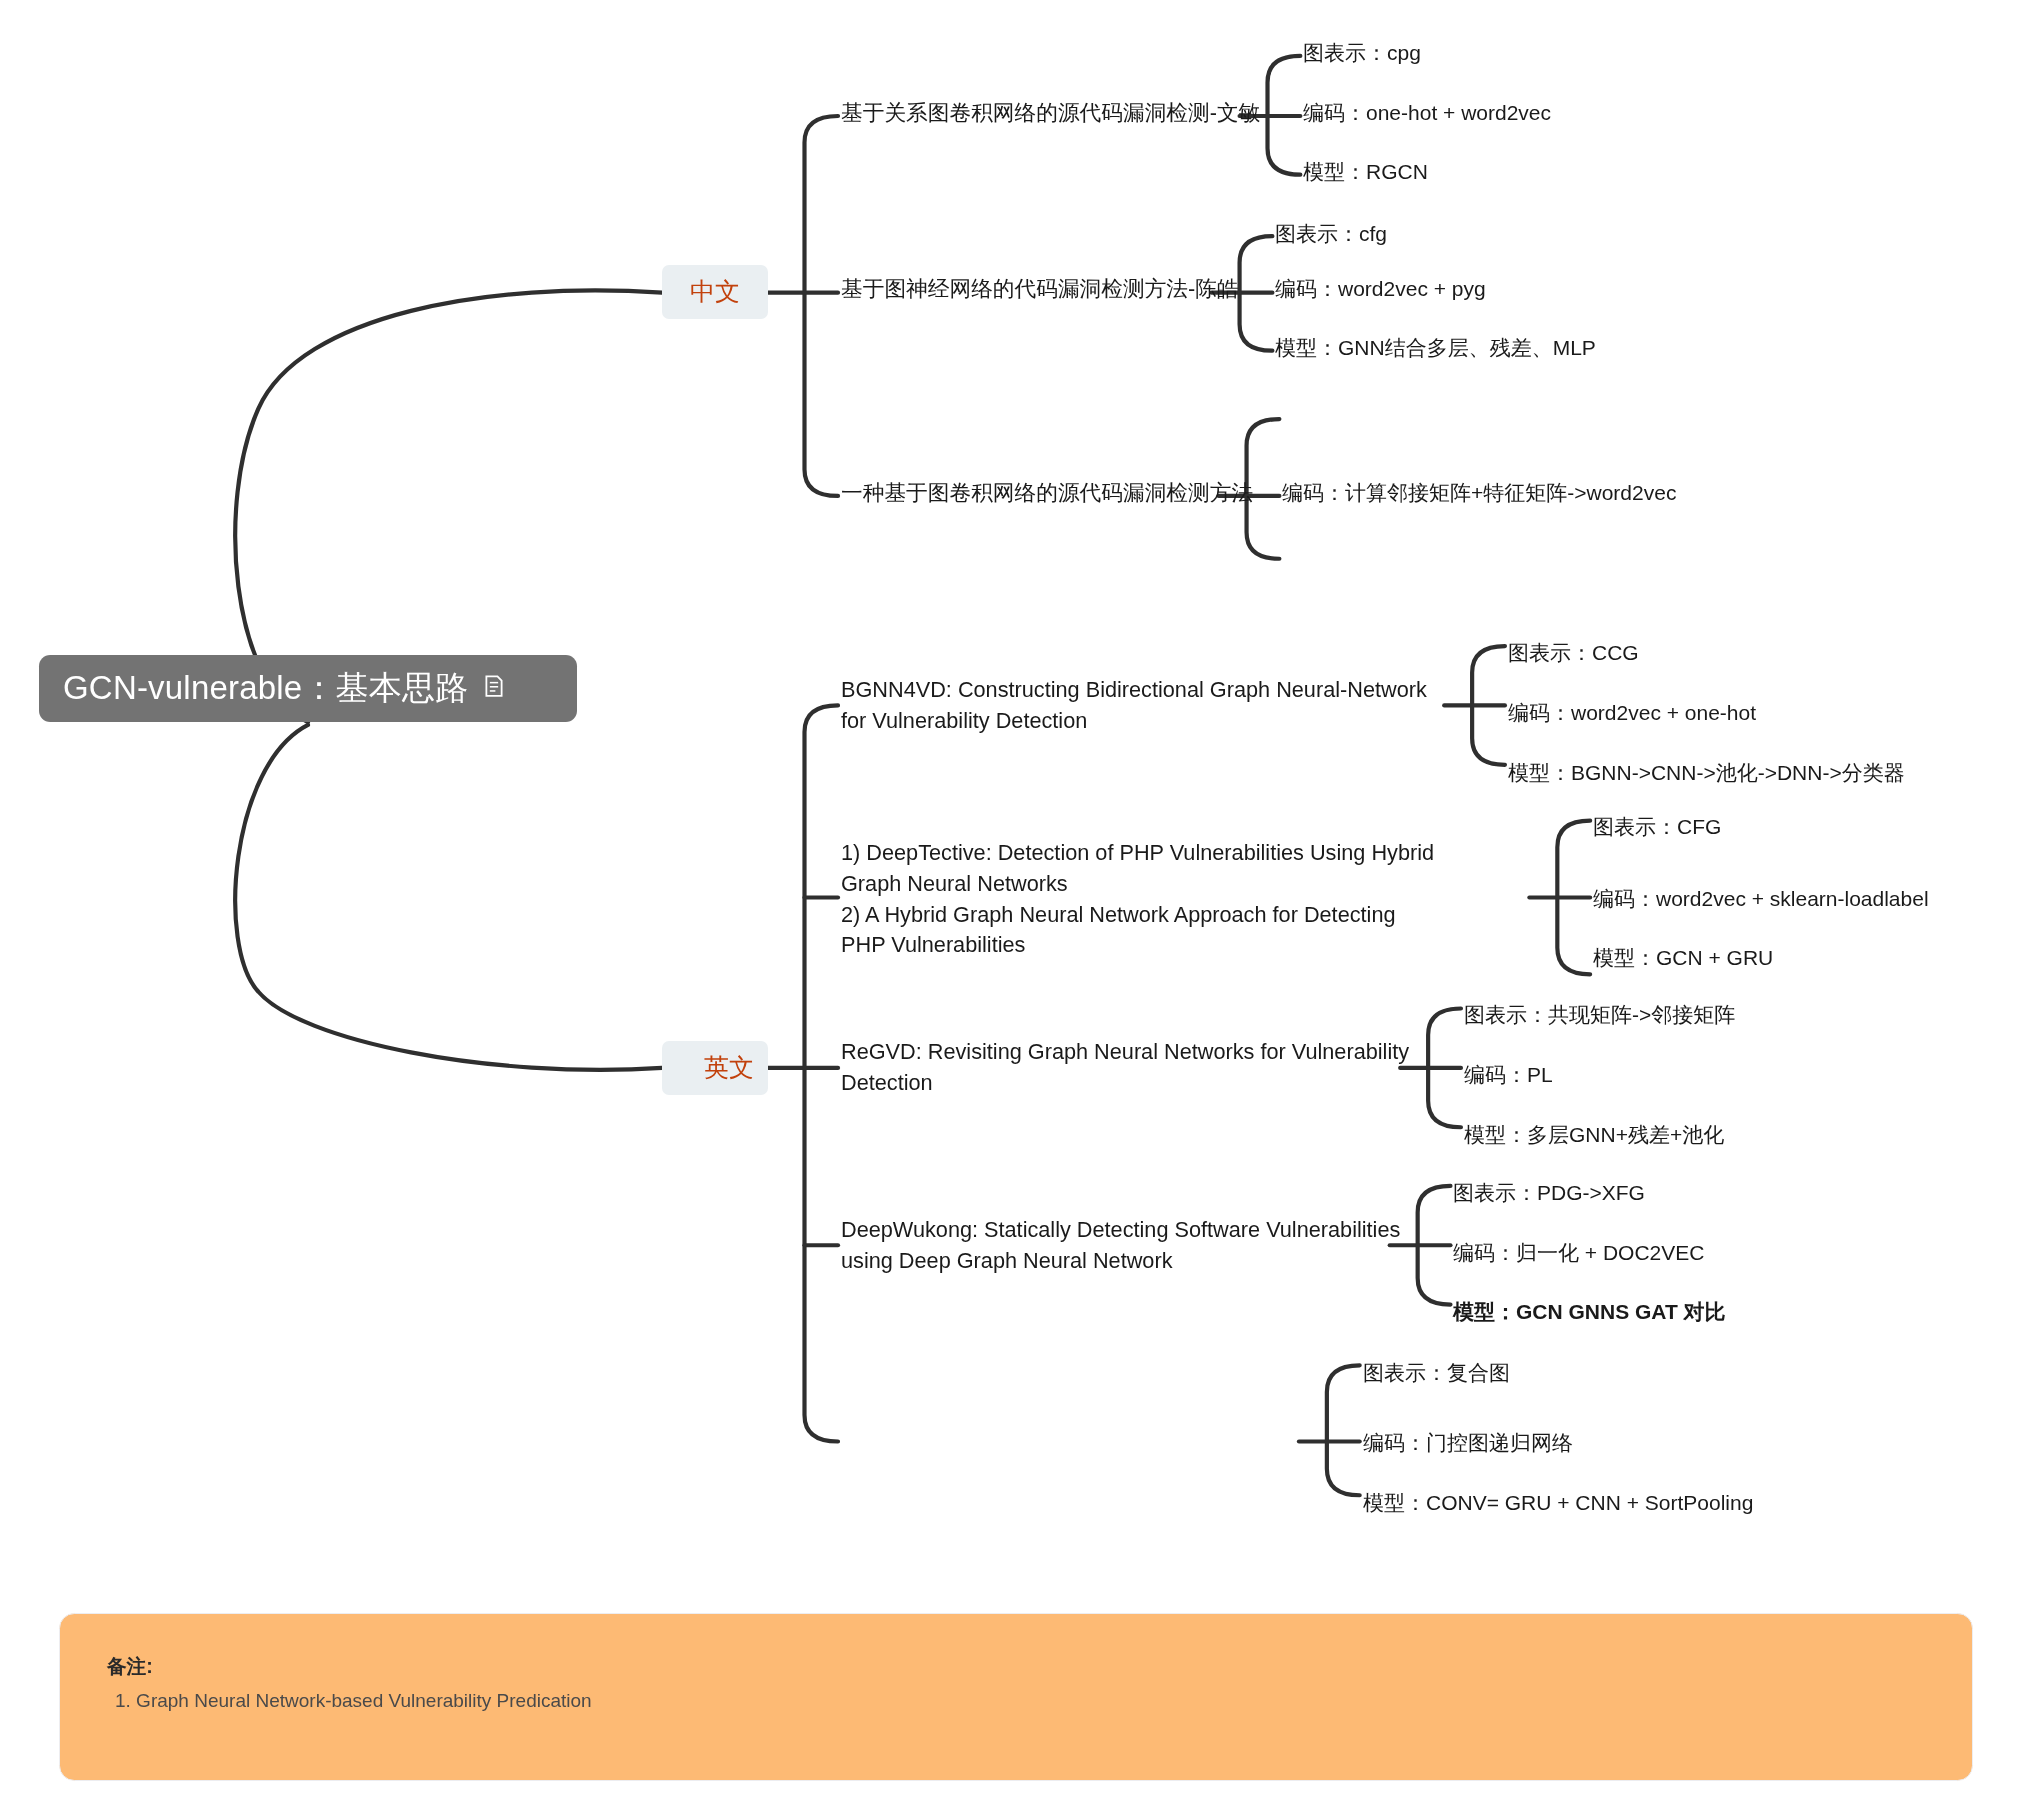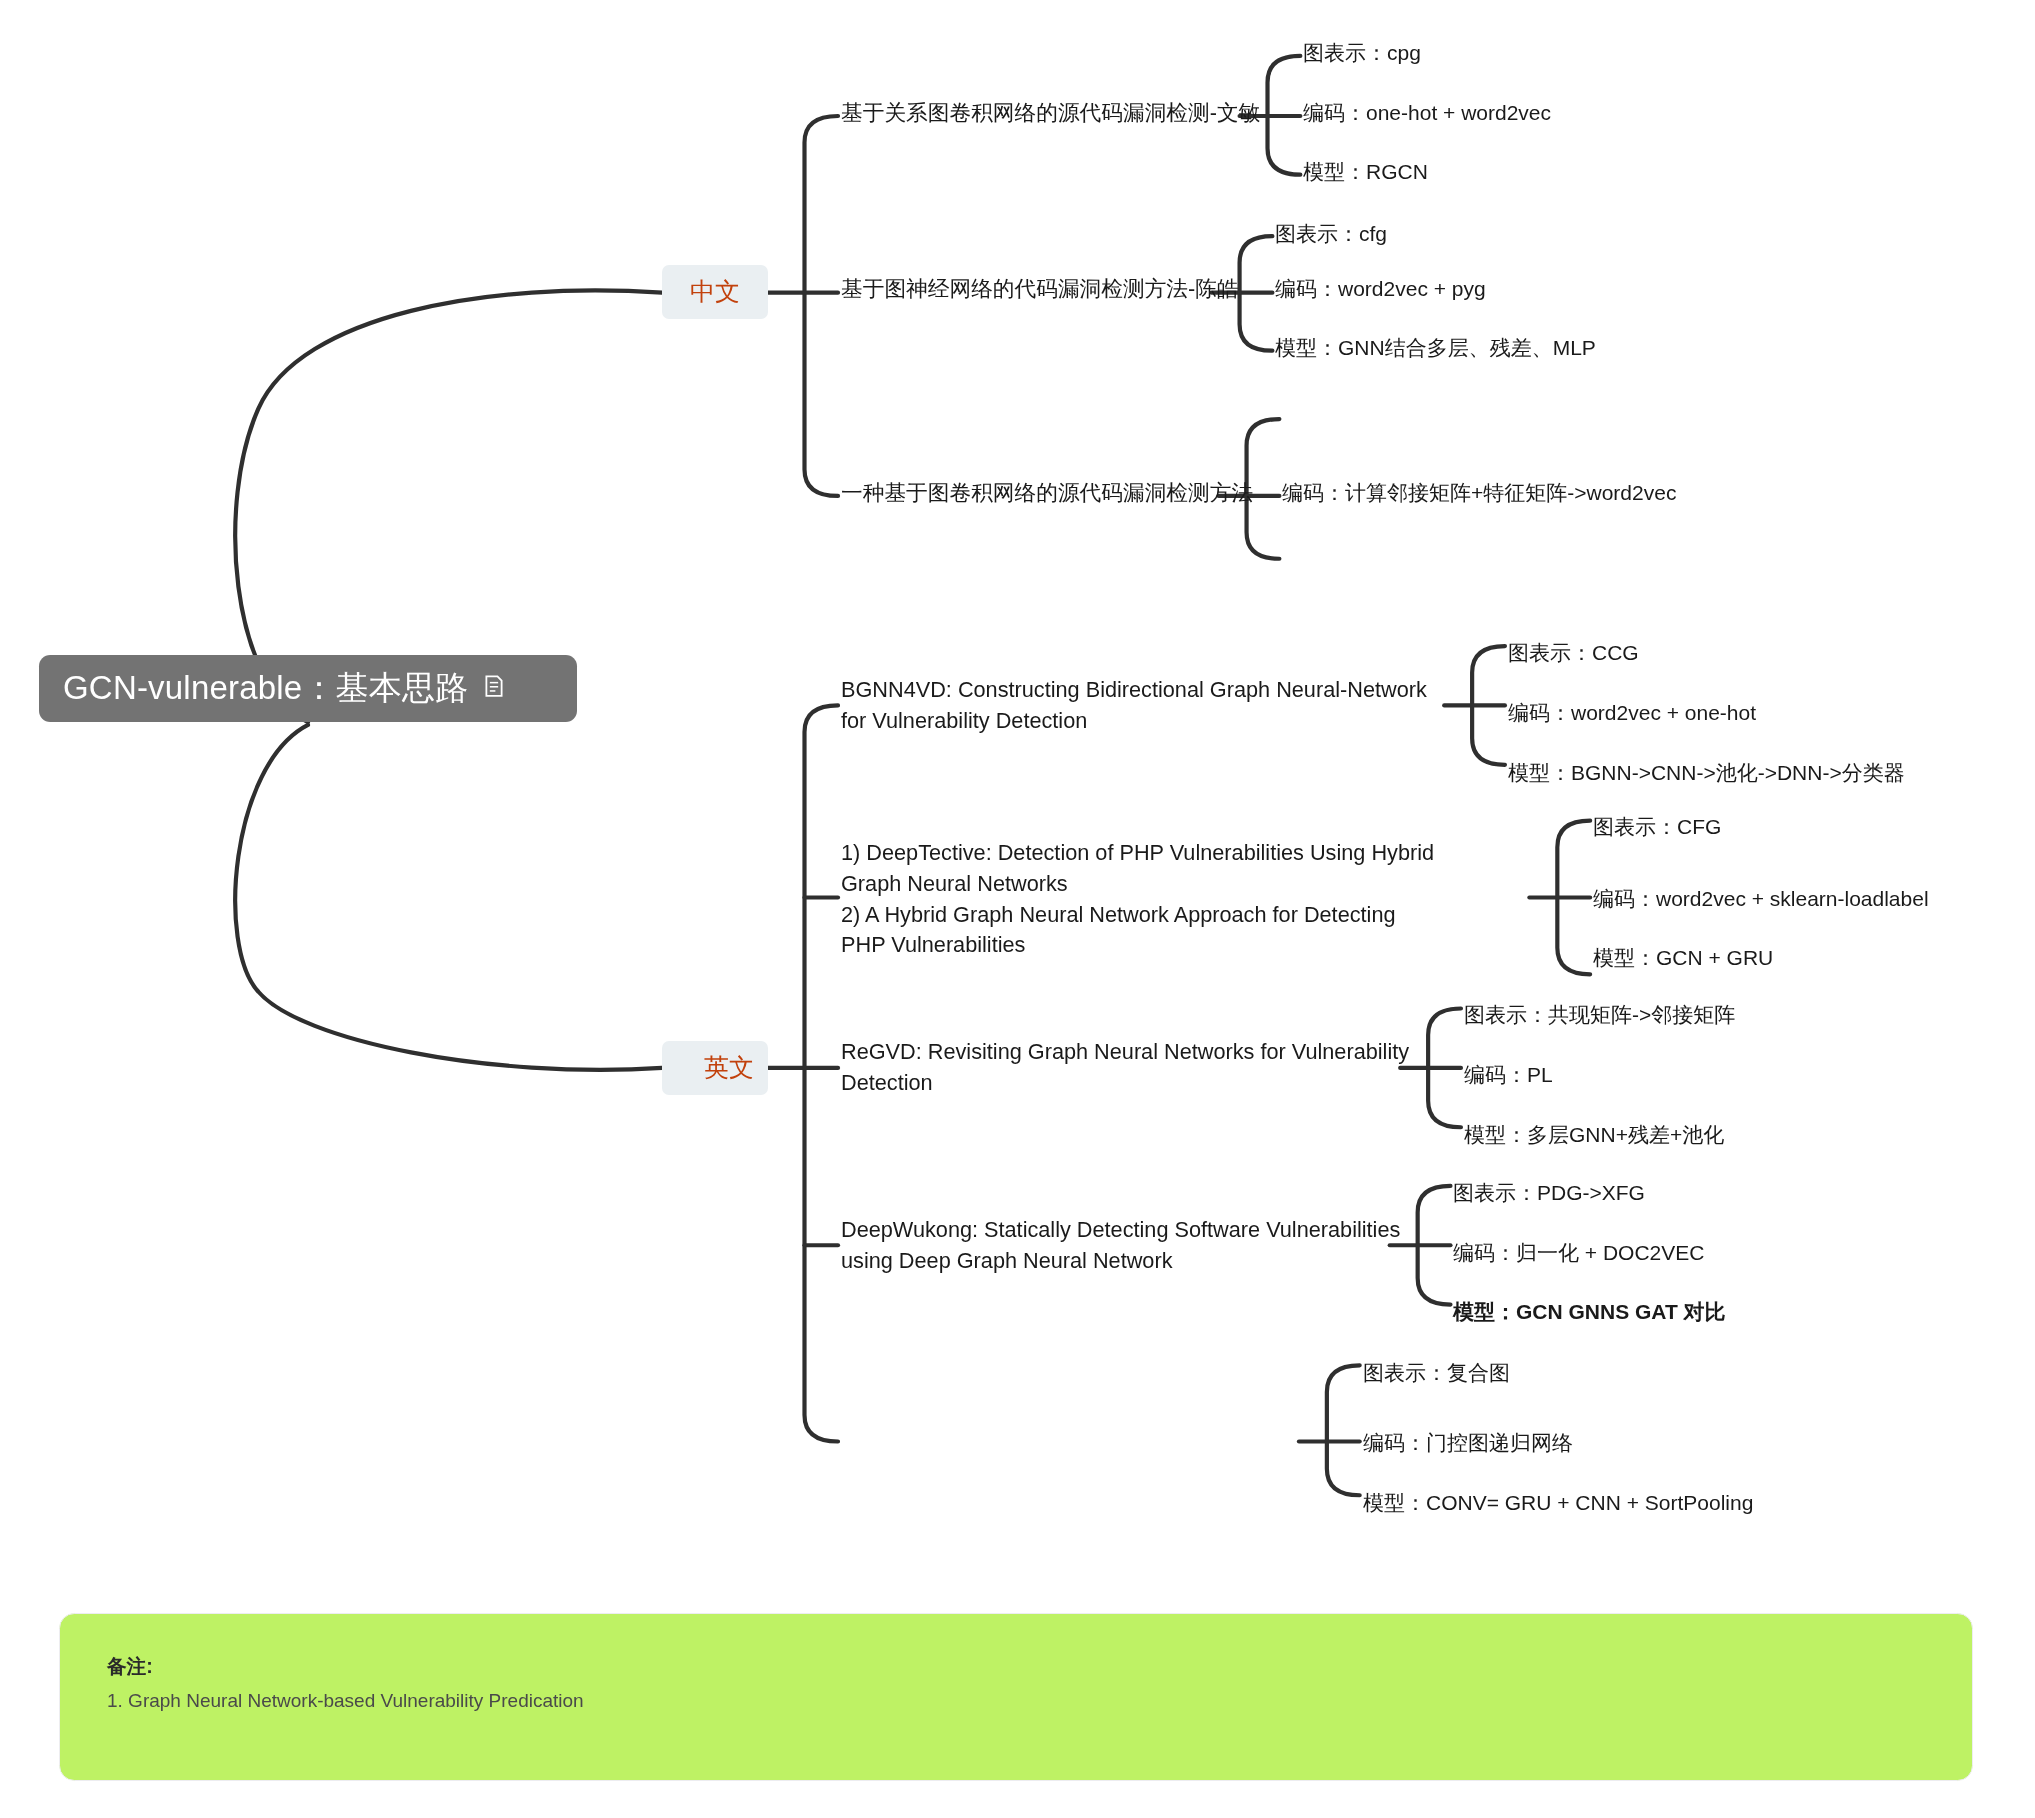--- a/index.html
+++ b/index.html
@@ -101,33 +101,34 @@
 
   
   .footnote-card {
     position: absolute;
     left: 59px;
     top: 1613px;
     width: 1914px;
     height: 168px;
     border: 1.4px solid #ededf0;
     border-radius: 15.4px;
-    background: #bef264;
+    background: #fdba74;
     box-sizing: border-box;
     padding: 39px 47px;
   }
   .footnote-title {
     font-size: 19.6px;
     font-weight: bold;
     color: #2a2a2a;
     margin-bottom: 9.8px;
   }
   .footnote-item {
     font-size: 19px;
     color: #4a4a4a;
+    margin-left: 8px;
   }
 </style>
 </head>
 <body>
 
 <div id="canvas">
 
   <svg class="wires" viewBox="0 0 2914 2603" xmlns="http://www.w3.org/2000/svg">
     <g fill="none" stroke="#2f2f2f" stroke-width="6" stroke-linecap="round" stroke-linejoin="round">
 

